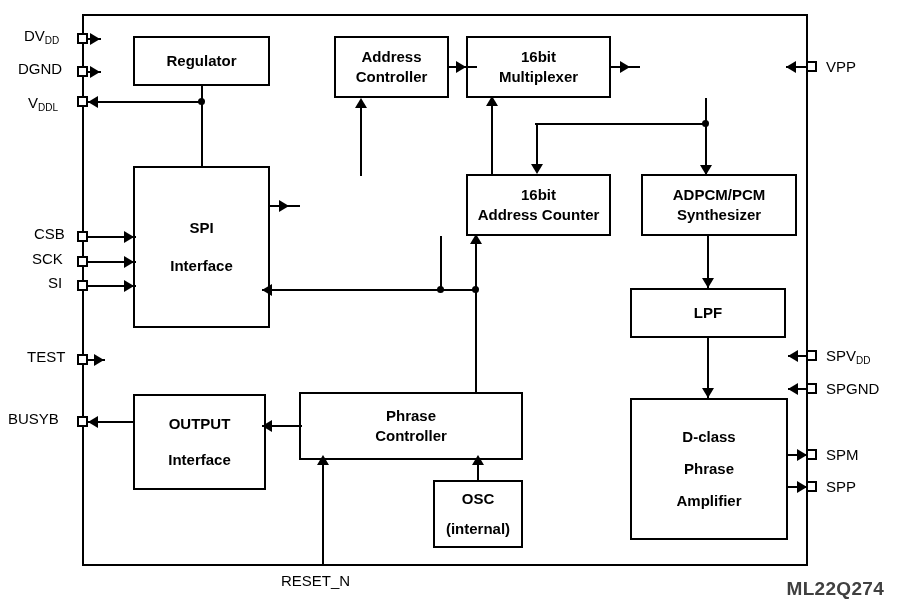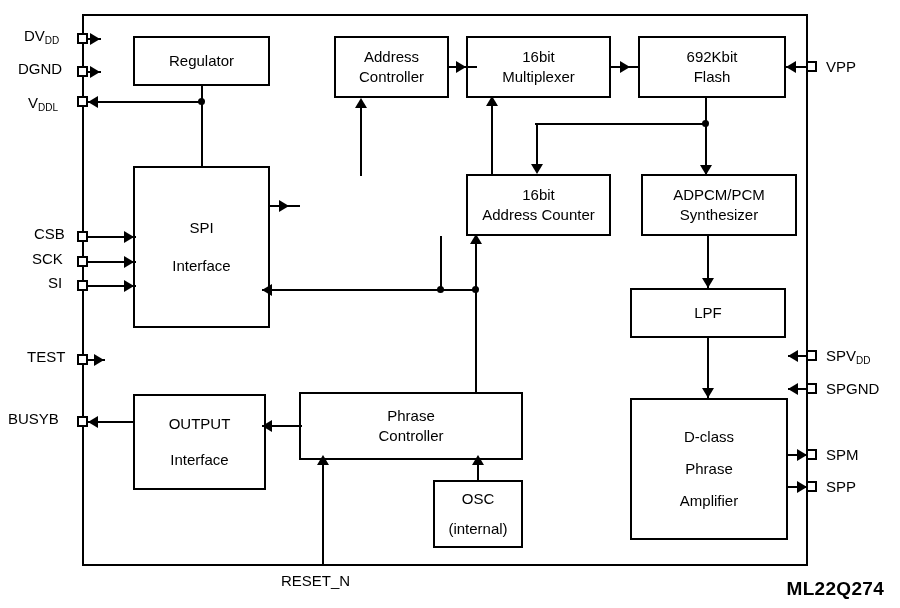--- a/index.html
+++ b/index.html
@@ -36,20 +36,21 @@
     box-sizing: border-box;
     background: #fff;
     display: flex;
     flex-direction: column;
     align-items: center;
     justify-content: center;
     text-align: center;
     font-size: 15px;
     color: #000;
     line-height: 1.35;
+    font-weight: bold;
   }
   .block span { display: block; white-space: nowrap; }
 
   
   .pin-label {
     position: absolute;
     font-size: 15px;
     color: #000;
     white-space: nowrap;
   }
@@ -99,21 +100,21 @@
   .arr-l { border-top: 6px solid transparent; border-bottom: 6px solid transparent; border-right: 10px solid #000; }
   .arr-d { border-left: 6px solid transparent; border-right: 6px solid transparent; border-top: 10px solid #000; }
   .arr-u { border-left: 6px solid transparent; border-right: 6px solid transparent; border-bottom: 10px solid #000; }
 
   .part-number {
     position: absolute;
     right: 16px;
     bottom: 8px;
     font-size: 19px;
     font-weight: bold;
-    color: #000000;
+    color: #404040;
     letter-spacing: 0.3px;
   }
   .reset-label {
     position: absolute;
     font-size: 15px;
     color: #000;
   }
 </style>
 </head>
 <body>
@@ -129,24 +130,20 @@
   <div class="block" style="left:334px; top:36px; width:115px; height:62px;">
     <span>Address</span>
     <span>Controller</span>
   </div>
 
   <div class="block" style="left:466px; top:36px; width:145px; height:62px;">
     <span>16bit</span>
     <span>Multiplexer</span>
   </div>
 
-  <div class="block" style="left:638px; top:36px; width:148px; height:62px;">
-    <span>692Kbit</span>
-    <span>Flash</span>
-  </div>
 
   <div class="block" style="left:133px; top:166px; width:137px; height:162px;">
     <span>SPI</span>
     <span style="height:18px"></span>
     <span>Interface</span>
   </div>
 
 
   <div class="block" style="left:466px; top:174px; width:145px; height:62px;">
     <span>16bit</span>

